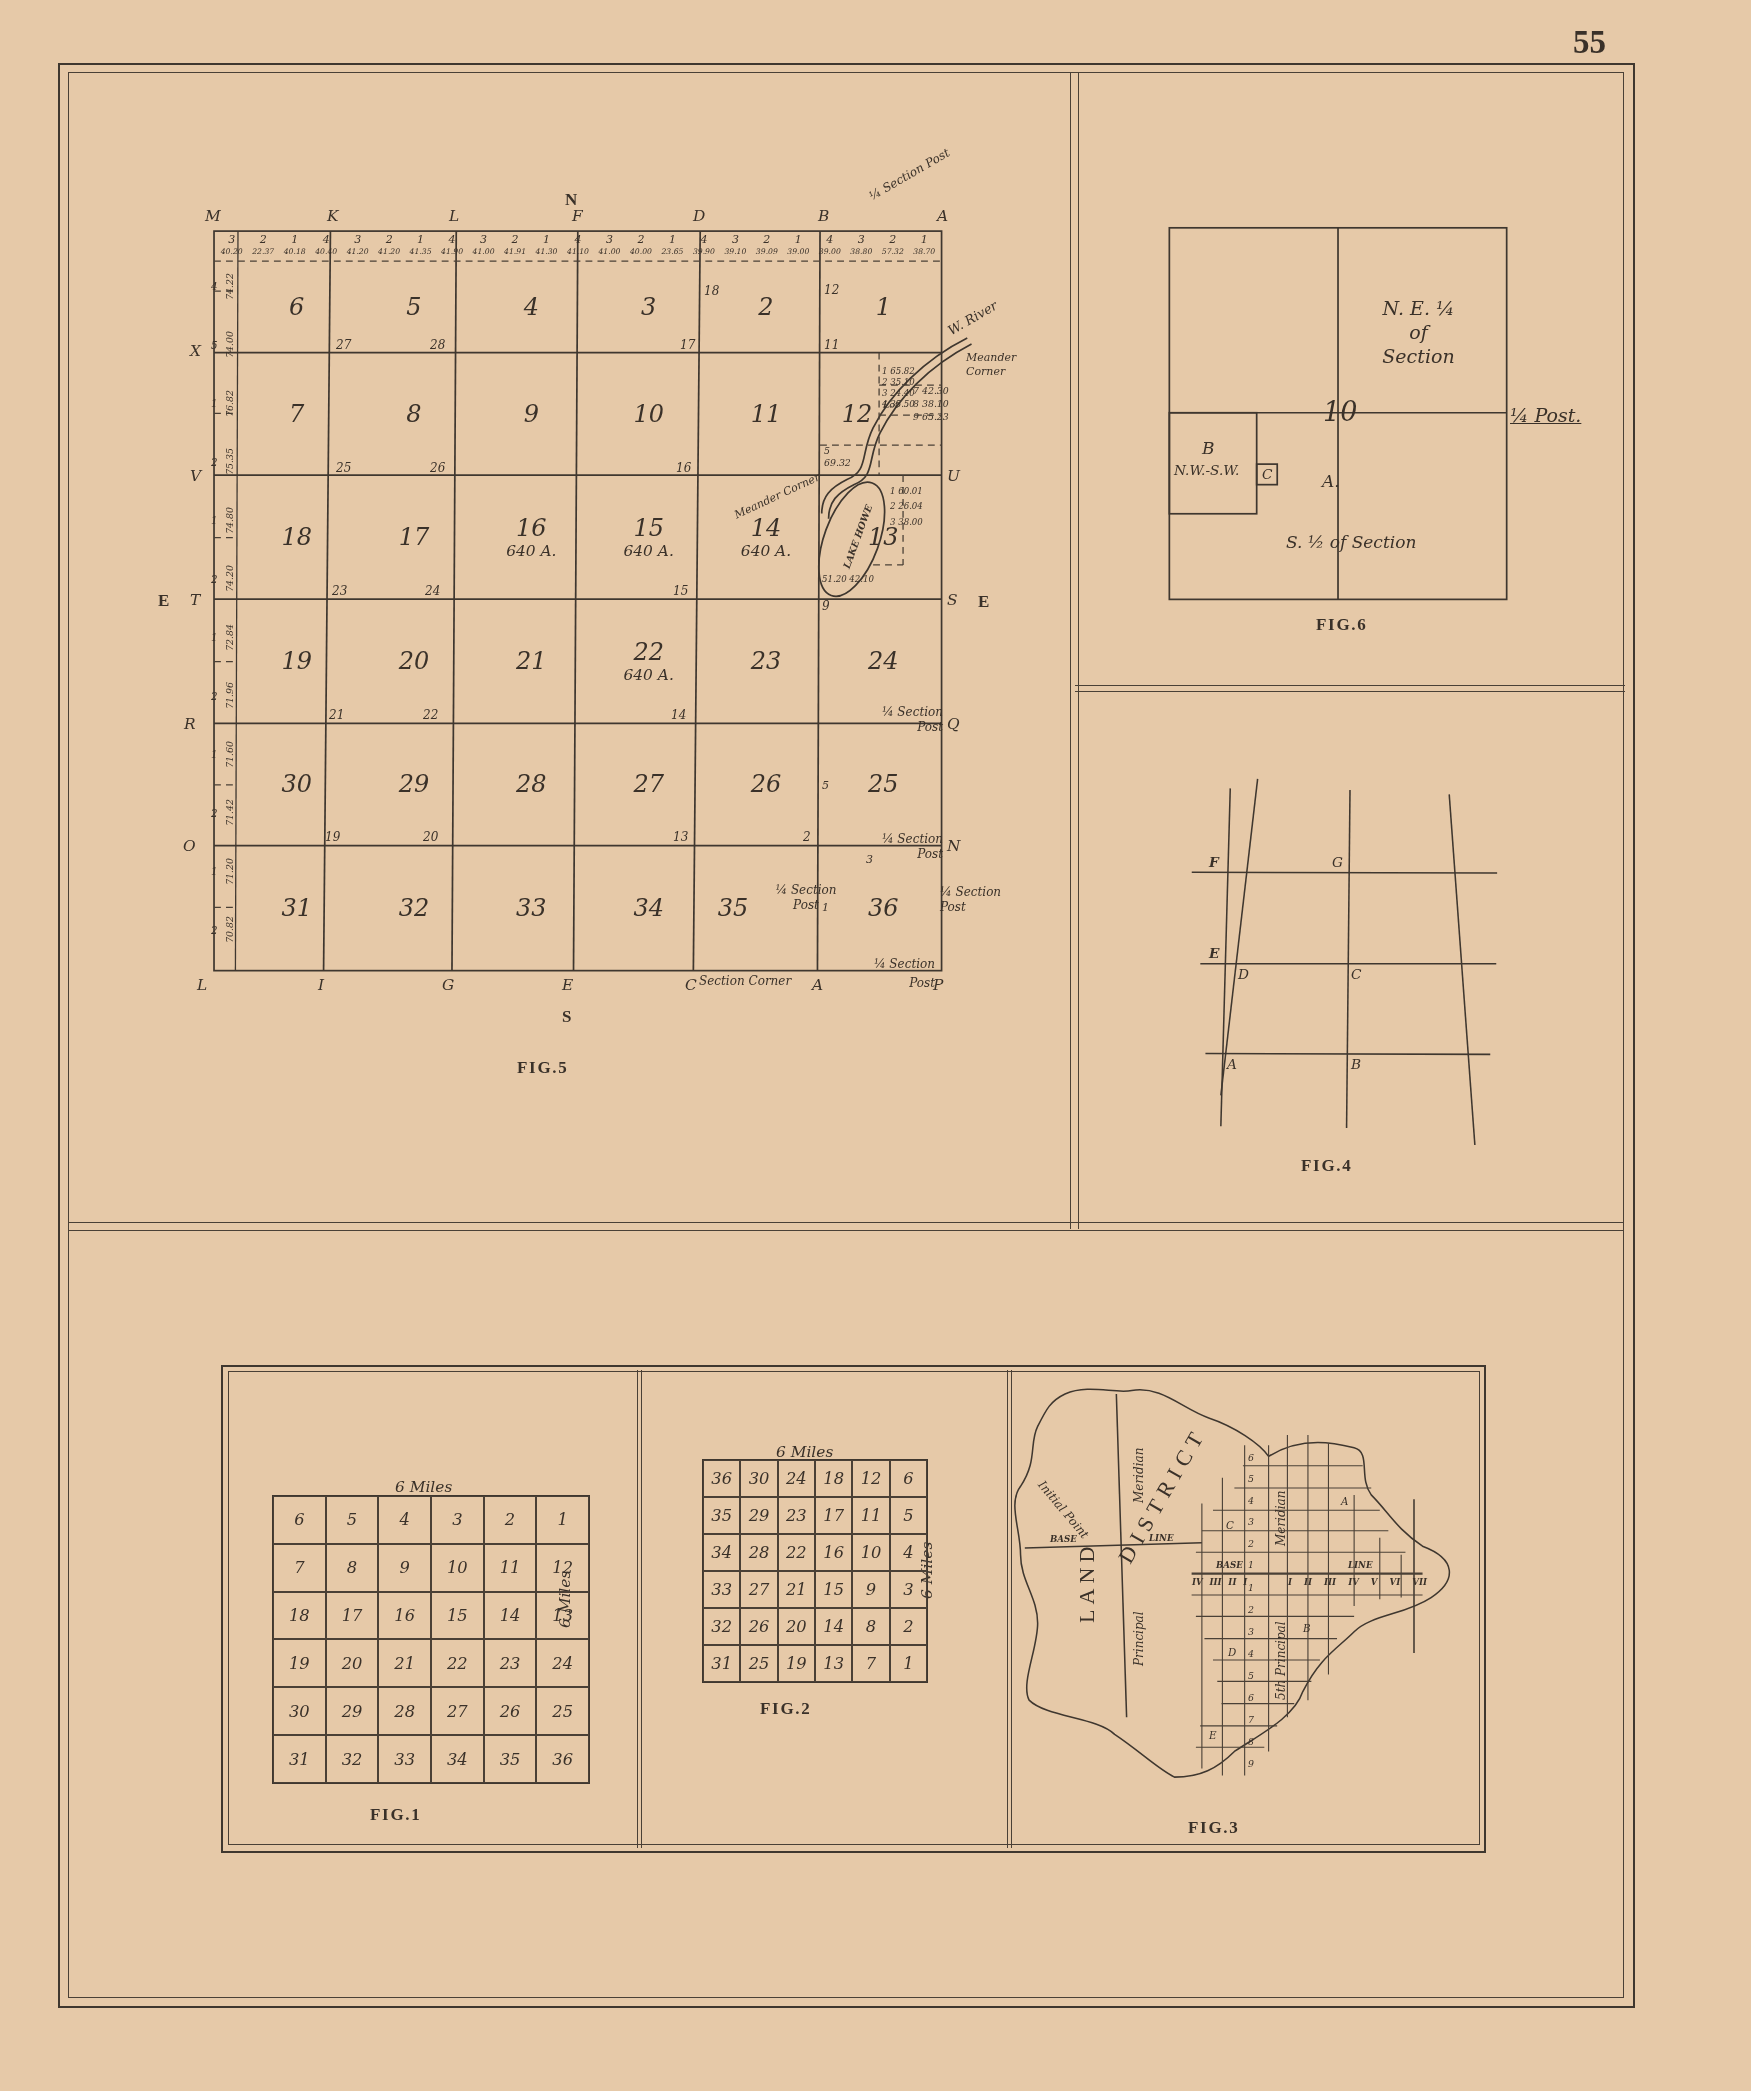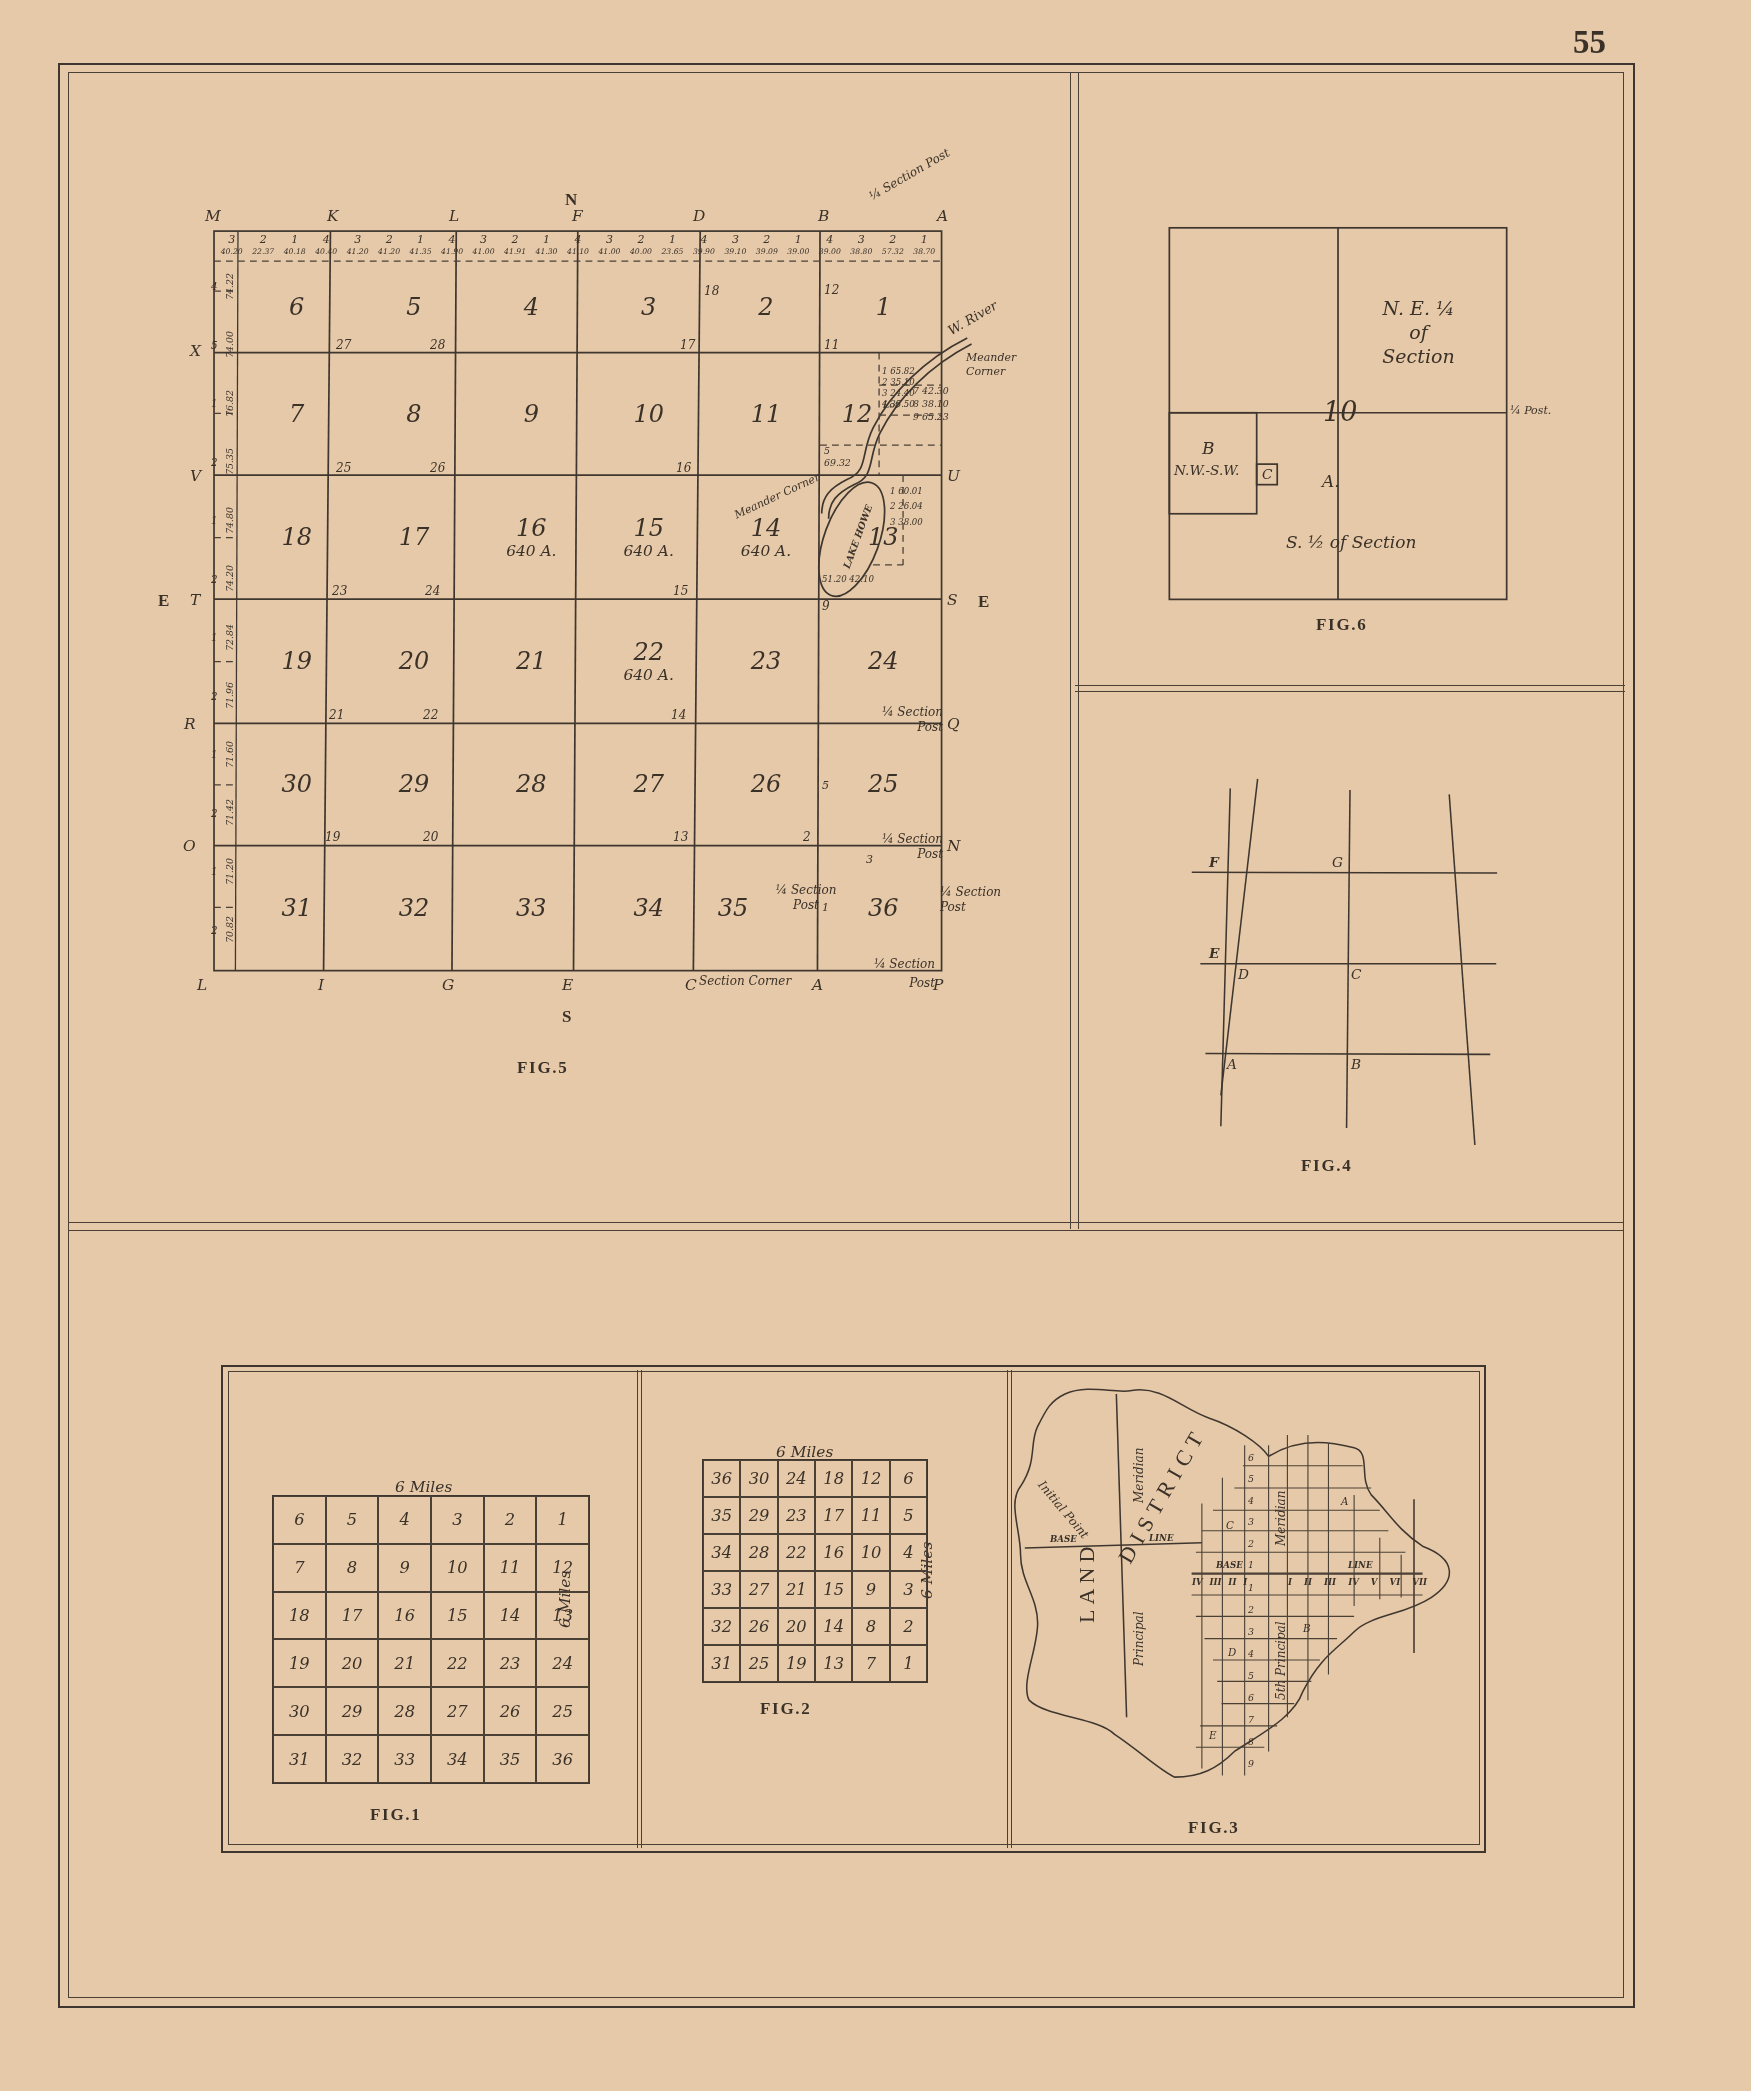--- a/index.html
+++ b/index.html
@@ -308,21 +308,21 @@
       <rect x="110" y="398" width="102" height="118"></rect>
       <rect x="212" y="458" width="24" height="24"></rect>
     </g>
   </svg>
   <div class="abs script" style="left:288px;top:224px;width:111px;text-align:center;font-size:19px;line-height:24px;">
     <div>N. E. ¼</div>
     <div>of</div>
     <div>Section</div>
   </div>
   <span class="abs script" style="left:248px;top:324px;font-size:27px;">10</span>
-  <span class="abs script" style="left:435px;top:332px;font-size:11px;">¼ Post.</span>
+  <span class="abs script" style="left:435px;top:332px;font-size:19px;text-decoration:underline;">¼ Post.</span>
   <span class="abs script" style="left:127px;top:366px;font-size:17px;">B</span>
   <span class="abs script" style="left:99px;top:390px;font-size:13.7px;">N.W.-S.W.</span>
   <span class="abs script" style="left:187px;top:394px;font-size:13.7px;">C</span>
   <span class="abs script" style="left:247px;top:399px;font-size:17px;">A.</span>
   <span class="abs script" style="left:211px;top:426px;font-size:17px;margin-top:34px;">S. ½ of Section</span>
   <div class="fig-caption" style="left:241px;top:543px;">FIG.6</div>
 </div>
 
 <div class="panel" style="left:1075px;top:690px;width:550px;height:532px;">
   <svg class="abs" style="left:0;top:0" width="550" height="532" viewBox="0 0 642 622">

